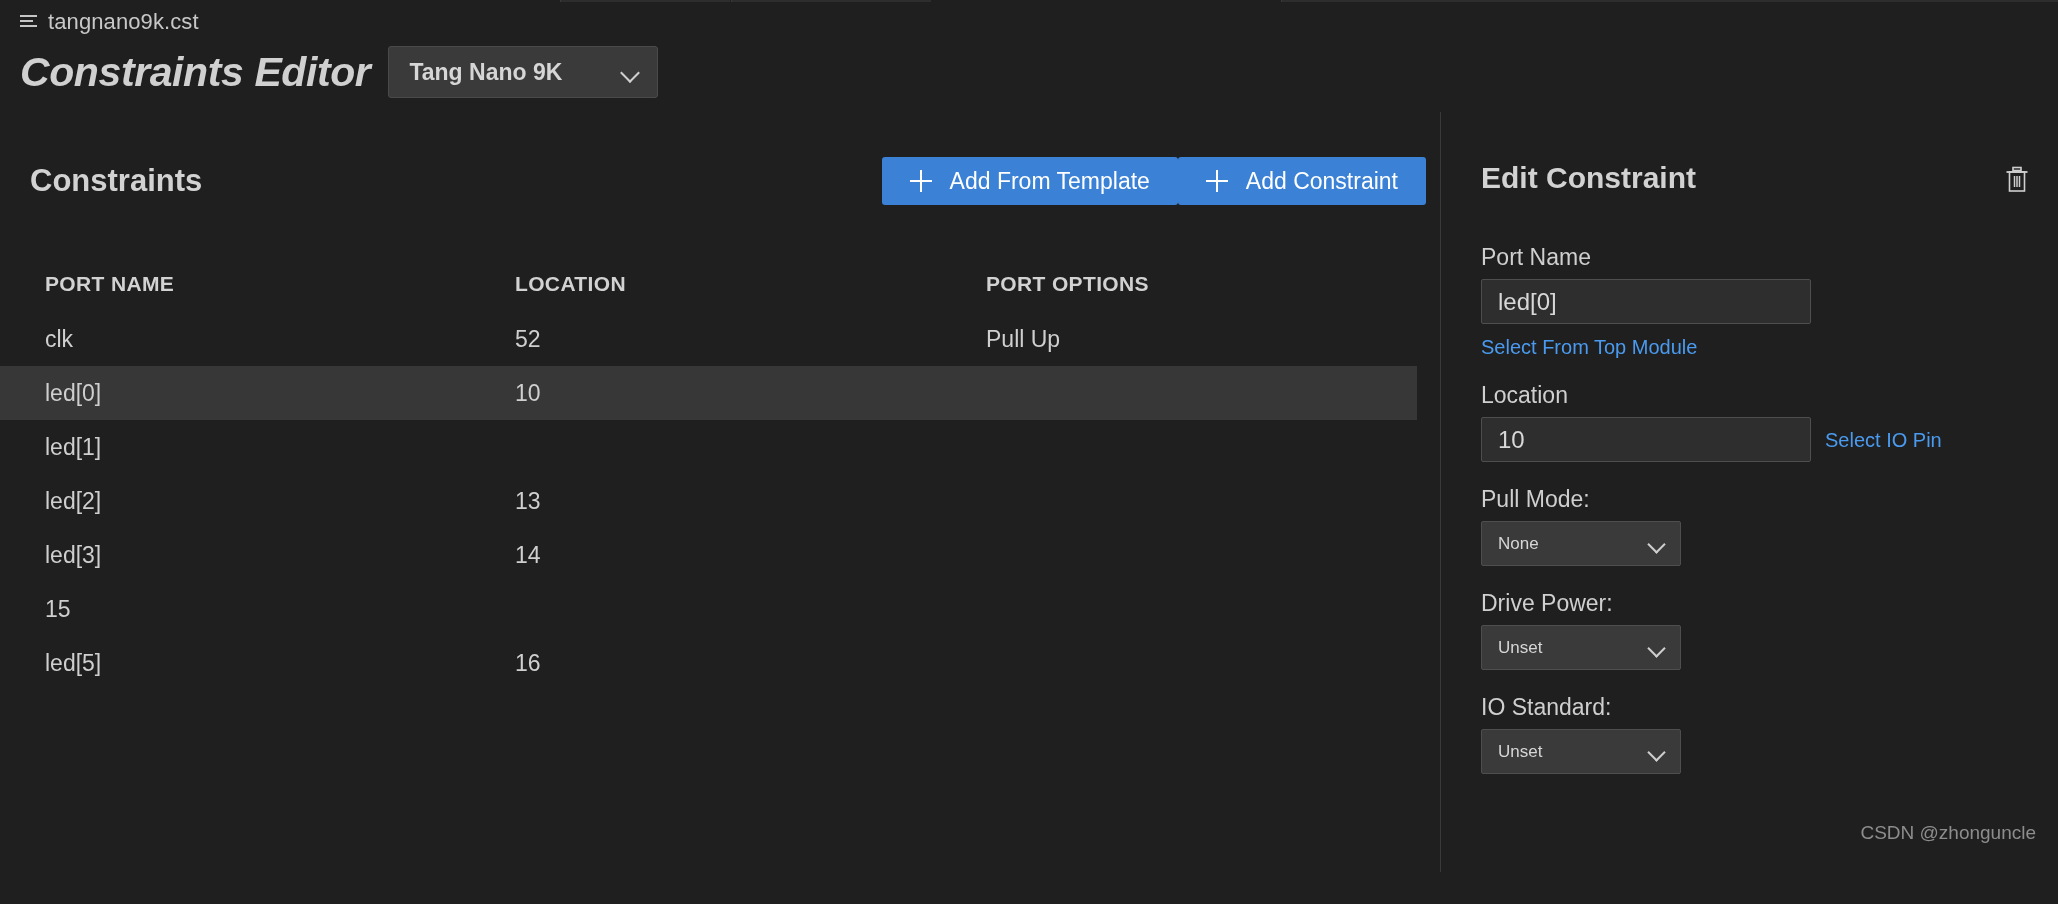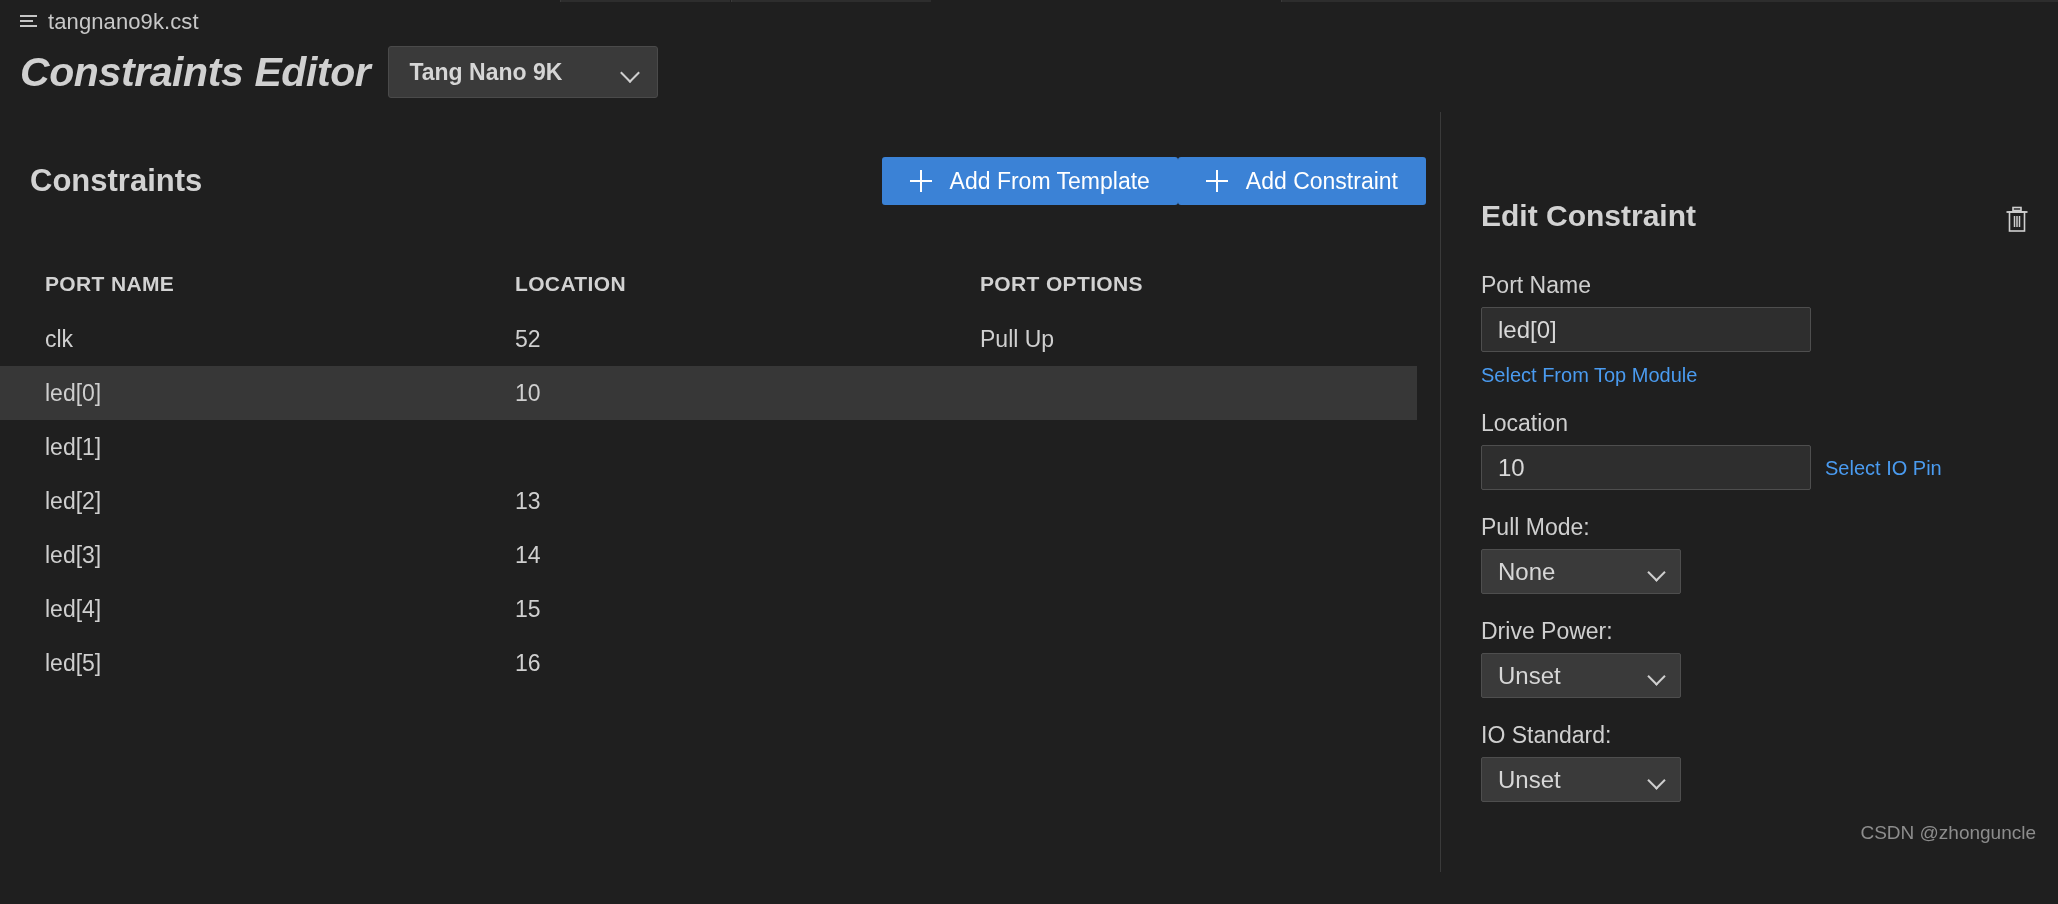--- a/index.html
+++ b/index.html
@@ -192,37 +192,36 @@
   .tbl-head .cell {
     font-size: 21px;
     font-weight: bold;
     color: #d2d2d2;
     letter-spacing: .35px;
   }
   .tbl-row.selected { background: #373737; }
   .cell { font-size: 23px; color: #cfcfcf; }
   .c-port { width: 470px; flex: none; }
   .c-loc  { width: 465px; flex: none; }
-  .c-opt  { flex: 1; }
+  .c-opt  { flex: 1; margin-left: 6px; }
 
   
   .right-pane {
     position: absolute;
     left: 1441px; top: 150px;
     width: 617px;
     padding: 0 20px 0 20px;
   }
   .rp-head {
     display: flex;
-    align-items: flex-end;
+    align-items: center;
     justify-content: space-between;
     height: 56px;
     padding-left: 20px;
     padding-right: 8px;
-    margin-top: 28px;
   }
   .rp-title {
     font-size: 30px;
     font-weight: bold;
     color: #d2d2d2;
     line-height: 36px;
   }
   .trash {
     position: relative;
     width: 26px; height: 28px;
@@ -260,21 +259,21 @@
   .sel {
     display: flex;
     align-items: center;
     justify-content: space-between;
     width: 200px;
     height: 45px;
     background: #3a3a3a;
     border: 1px solid #4e4e4e;
     border-radius: 2px;
     color: #d6d6d6;
-    font-size: 24px;
+    font-size: 17px;
     padding: 0 14px 0 16px;
   }
   .sel .chev { width: 18px; height: 11px; margin-left: 8px; }
   .sel .chev::before {
     width: 11px; height: 11px;
     border-right-width: 2.2px; border-bottom-width: 2.2px;
   }
   .gap-lg { margin-top: 22px; }
   .gap-md { margin-top: 18px; }
 
@@ -356,21 +355,20 @@
             <div class="cell c-port">led[2]</div>
             <div class="cell c-loc">13</div>
             <div class="cell c-opt"></div>
           </div>
           <div class="tbl-row">
             <div class="cell c-port">led[3]</div>
             <div class="cell c-loc">14</div>
             <div class="cell c-opt"></div>
           </div>
           <div class="tbl-row">
-            <div class="cell c-port">led[4]</div>
             <div class="cell c-loc">15</div>
             <div class="cell c-opt"></div>
           </div>
           <div class="tbl-row">
             <div class="cell c-port">led[5]</div>
             <div class="cell c-loc">16</div>
             <div class="cell c-opt"></div>
           </div>
         </div>
     </div>

